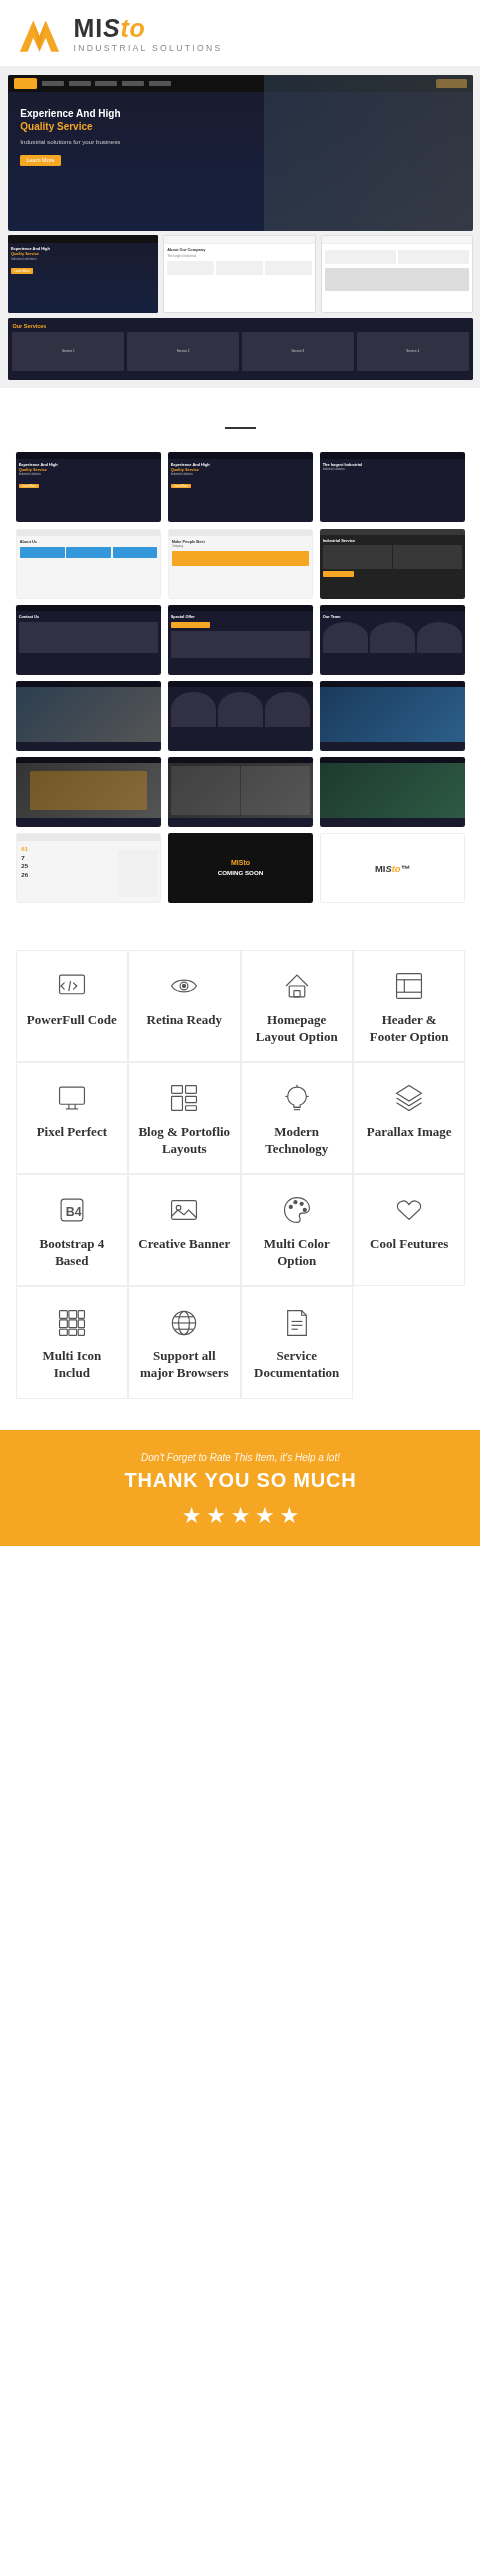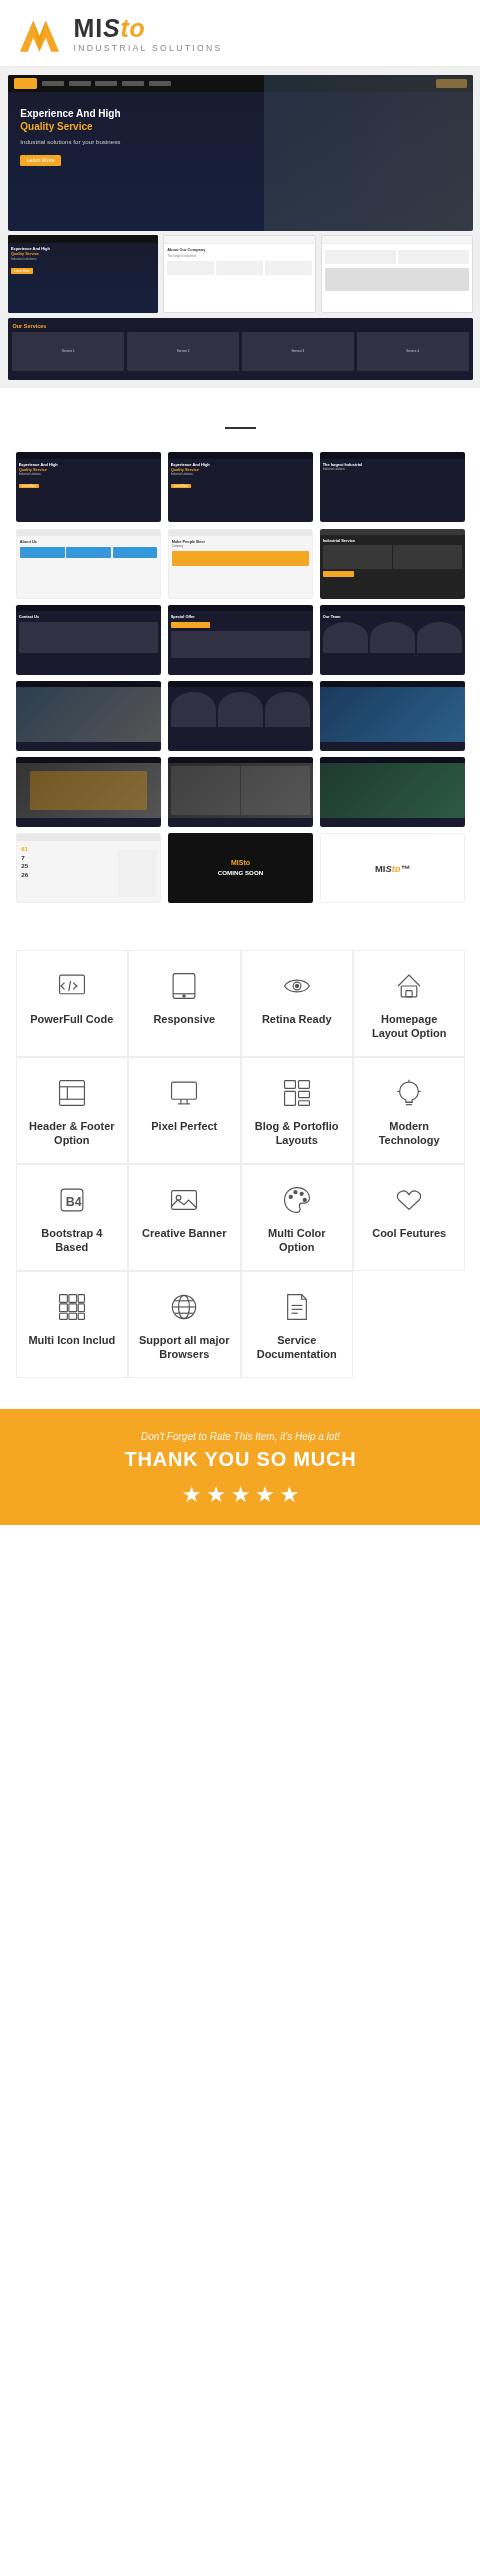--- a/index.html
+++ b/index.html
@@ -307,24 +307,25 @@
       color: #0369a1;
     }
     .feature-icon svg {
       width: 28px;
       height: 28px;
       stroke: #555;
       fill: none;
       stroke-width: 1.5;
     }
     .feature-label {
-      font-size: 11px;
+      font-size: 13px;
       color: #333;
       font-weight: 600;
       line-height: 1.3;
+      font-family: Liberation Serif, serif;
     }
 
     
     .footer-banner {
       background: #f5a623;
       padding: 22px 15.6px 17px;
       text-align: center;
     }
     .footer-top-text {
       font-size: 10px;
@@ -618,30 +619,20 @@
           <line x1="8" y1="14" x2="4" y2="18" stroke-linecap="round"></line>
           <line x1="8" y1="22" x2="4" y2="18" stroke-linecap="round"></line>
           <line x1="16" y1="12" x2="14" y2="24" stroke-linecap="round"></line>
           <line x1="20" y1="14" x2="24" y2="18" stroke-linecap="round"></line>
           <line x1="20" y1="22" x2="24" y2="18" stroke-linecap="round"></line>
         </svg>
       </div>
       <div class="feature-label">PowerFull Code</div>
     </div>
 
-    <div class="feature-item">
-      <div class="feature-icon">
-        <svg viewBox="0 0 36 36">
-          <rect x="4" y="2" width="28" height="32" rx="3" ry="3"></rect>
-          <line x1="4" y1="28" x2="32" y2="28"></line>
-          <circle cx="18" cy="31" r="1.5" fill="#555"></circle>
-        </svg>
-      </div>
-      <div class="feature-label">Responsive</div>
-    </div>
 
     <div class="feature-item">
       <div class="feature-icon">
         <svg viewBox="0 0 36 36">
           <path d="M2 18 C8 8, 28 8, 34 18 C28 28, 8 28, 2 18Z"></path>
           <circle cx="18" cy="18" r="5"></circle>
           <circle cx="18" cy="18" r="2" fill="#555"></circle>
         </svg>
       </div>
       <div class="feature-label">Retina Ready</div>
@@ -702,20 +693,30 @@
           <line x1="14" y1="30" x2="22" y2="30"></line>
           <line x1="14" y1="33" x2="22" y2="33"></line>
           <line x1="18" y1="4" x2="18" y2="1"></line>
           <line x1="6" y1="16" x2="3" y2="16"></line>
           <line x1="30" y1="16" x2="33" y2="16"></line>
         </svg>
       </div>
       <div class="feature-label">Modern Technology</div>
     </div>
 
+    <div class="feature-item">
+      <div class="feature-icon">
+        <svg viewBox="0 0 36 36">
+          <polygon points="18,2 34,12 18,22 2,12"></polygon>
+          <polyline points="2,18 18,28 34,18"></polyline>
+          <polyline points="2,24 18,34 34,24"></polyline>
+        </svg>
+      </div>
+      <div class="feature-label">Parallax Image</div>
+    </div>
 
     <div class="feature-item">
       <div class="feature-icon">
         <svg viewBox="0 0 36 36" style="font-size:26px">
           <rect x="4" y="4" width="28" height="28" rx="4"></rect>
           <text x="10" y="26" font-size="16" font-weight="bold" fill="#555" stroke="none">B4</text>
         </svg>
       </div>
       <div class="feature-label">Bootstrap 4 Based</div>
     </div>

